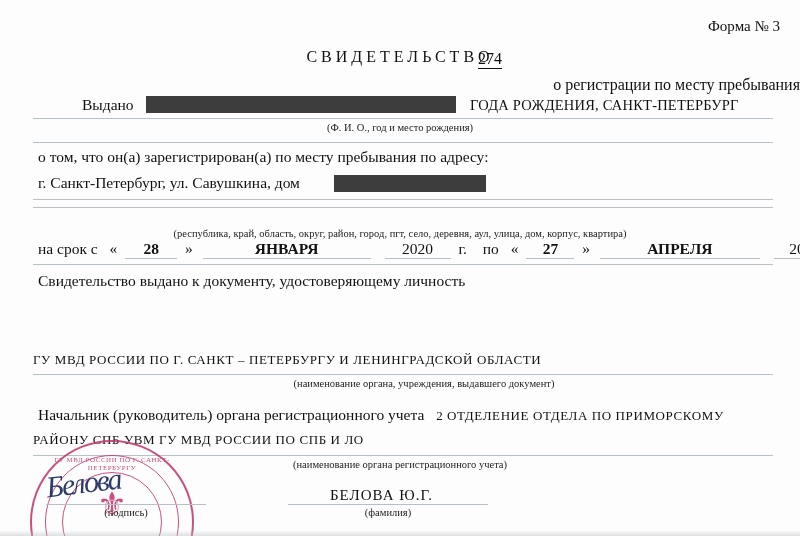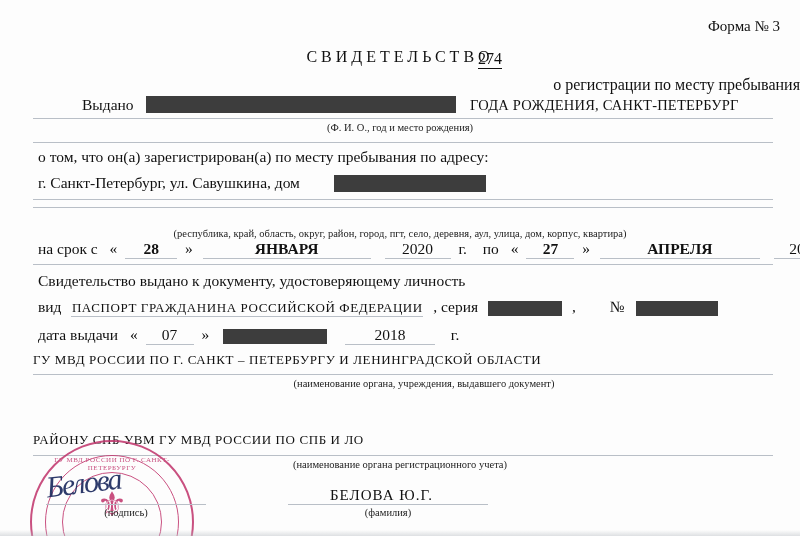--- a/index.html
+++ b/index.html
@@ -223,44 +223,30 @@
     <span class="underl" style="width:48px;margin:0 4px;font-weight:bold">27</span>
     <span class="seg">»</span>
     <span class="underl" style="width:160px;margin:0 6px;font-weight:bold">АПРЕЛЯ</span>
     <span class="underl" style="width:62px;margin:0 4px">2020</span>
     
   </div>
   <div class="rule" id="line-term"></div>
 
   <div class="abs txt" id="doc-sect-1">Свидетельство выдано к документу, удостоверяющему личность</div>
 
-  <div class="abs txt" id="doc-sect-2">
-    <span>вид</span>
-    <span class="underl small spaced" style="width:352px;margin:0 6px">ПАСПОРТ ГРАЖДАНИНА РОССИЙСКОЙ ФЕДЕРАЦИИ</span>
-    <span>, серия</span>
-    <span class="redact" style="width:74px;margin:0 6px"></span>
-    <span>,</span>
-    <span style="margin-left:30px">№</span>
-    <span class="redact" style="width:82px;margin-left:8px"></span>
-  </div>
-
-  <div class="abs txt" id="doc-sect-3">
-    <span>дата выдачи</span>
-    <span style="margin-left:8px">«</span>
-    <span class="underl" style="width:48px;margin:0 4px">07</span>
-    <span>»</span>
-    <span class="redact" style="width:104px;margin:0 10px"></span>
-    <span class="underl" style="width:90px;margin:0 4px">2018</span>
-    <span style="margin-left:8px">г.</span>
-  </div>
+
 
   <div class="abs txt small spaced" id="doc-sect-4">ГУ  МВД  РОССИИ  ПО  Г. САНКТ – ПЕТЕРБУРГУ  И  ЛЕНИНГРАДСКОЙ ОБЛАСТИ</div>
   <div class="rule" id="line-organ"></div>
   <div class="abs caption" id="cap-organ">(наименование органа, учреждения, выдавшего документ)</div>
 
+  <div class="abs txt" id="chief-1">
+    <span>Начальник (руководитель) органа регистрационного учета</span>
+    <span class="small spaced" style="margin-left:8px">2 ОТДЕЛЕНИЕ ОТДЕЛА  ПО ПРИМОРСКОМУ</span>
+  </div>
   <div class="abs txt small spaced" id="chief-2">РАЙОНУ СПБ УВМ  ГУ  МВД РОССИИ  ПО СПБ  И  ЛО</div>
   <div class="rule" id="line-chief"></div>
   <div class="abs caption" id="cap-chief">(наименование органа регистрационного учета)</div>
 
   <div class="abs" id="stamp">
     <div class="inner-ring"></div>
     <div class="inner-ring2"></div>
     <div class="stamp-top-text">ГУ МВД РОССИИ ПО Г. САНКТ-ПЕТЕРБУРГУ</div>
     <div class="emblem">⚜</div>
 

